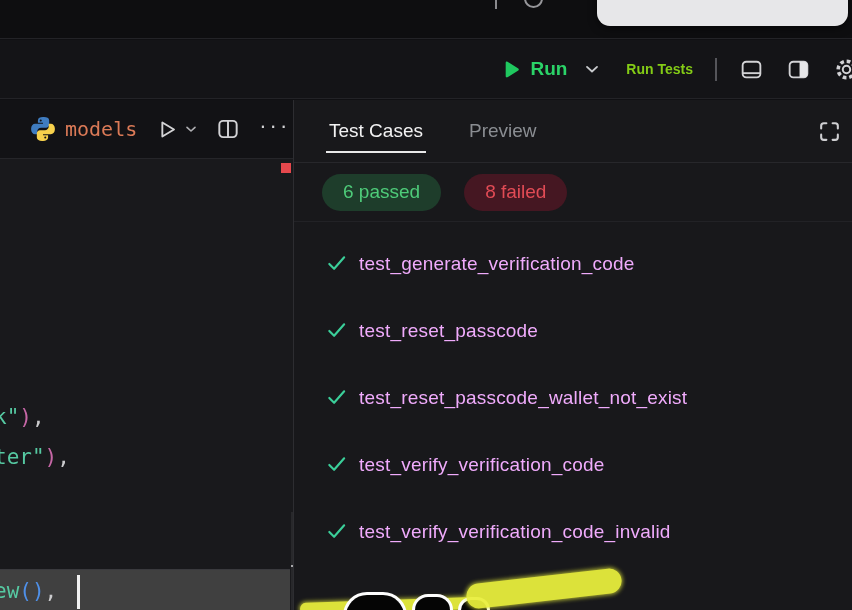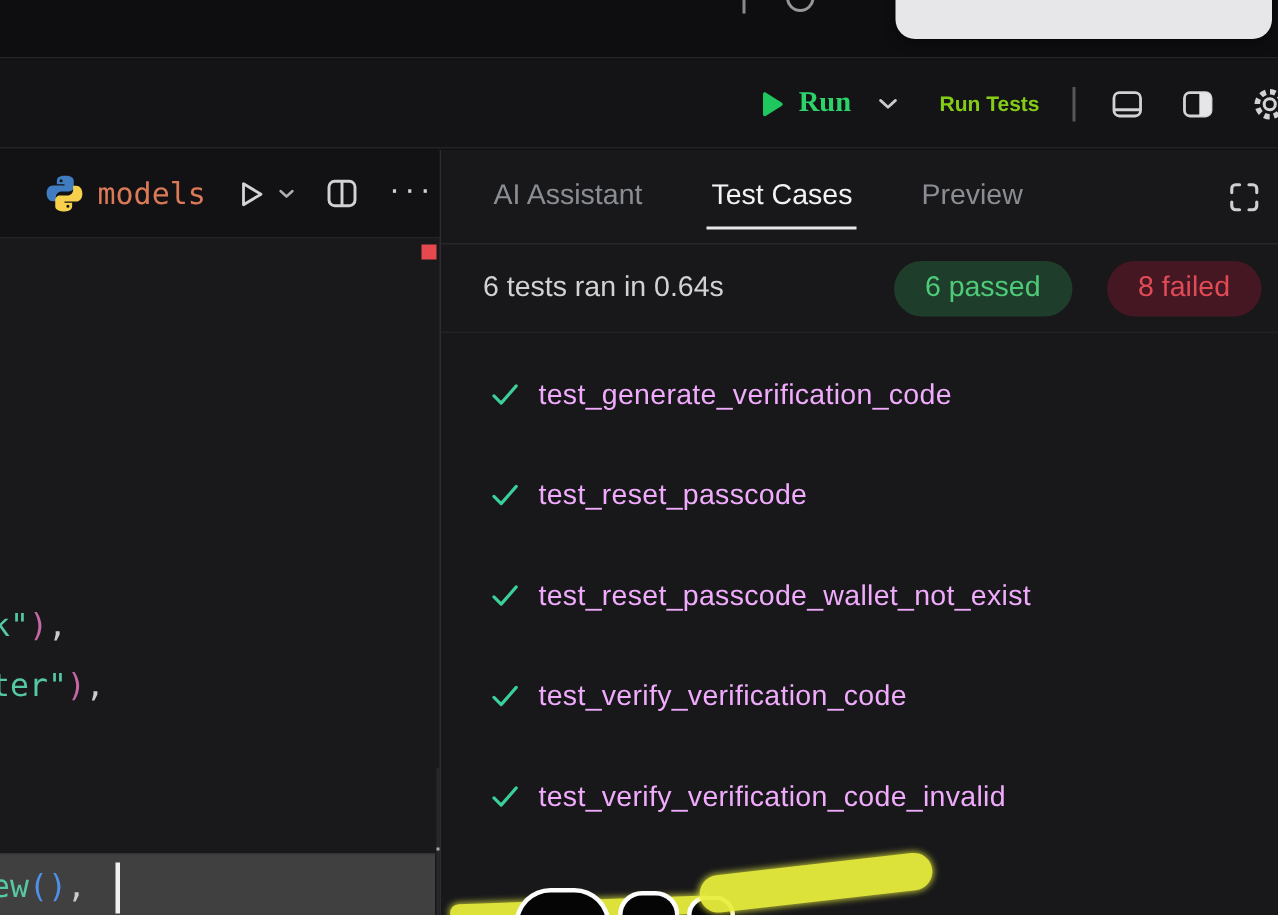--- a/index.html
+++ b/index.html
@@ -16,21 +16,21 @@
   .frag-circle{ position:absolute; left:524px; top:-11px; width:19px; height:19px;
     border:2px solid #96969a; border-radius:50%; }
   .white-btn{ position:absolute; left:597px; top:-16px; width:251px; height:42px;
     background:#e7e7e9; border:none; border-radius:13px;
     box-shadow:0 2px 8px rgba(0,0,0,.55); }
   
   .toolbar{ position:absolute; left:0; top:40px; width:852px; height:59px;
     background:#141417; border-bottom:1px solid #232327;
     display:flex; align-items:center; justify-content:flex-end; overflow:hidden; }
   .run-btn{ display:flex; align-items:center; gap:9px; background:none; border:none;
-    color:#2bd368; font-size:19px; font-weight:bold; cursor:pointer; font-family:Liberation Serif, serif; }
+    color:#2bd368; font-size:19px; font-weight:bold; cursor:pointer; font-family:Liberation Sans, sans-serif; }
   .tb-chevron{ margin-left:15px; display:flex; }
   .run-tests-btn{ margin-left:24px; background:none; border:none; color:#84cc16;
     font-size:14px; font-weight:bold; cursor:pointer; font-family:inherit; }
   .tb-divider{ width:2px; height:23px; background:#55555a; margin-left:22px; }
   .tb-icon{ margin-left:22px; display:flex; align-items:center; }
   .tb-icon.gear{ margin-right:-8px; }
   
   .main{ position:absolute; left:0; top:100px; width:852px; height:510px; display:flex; }
   
   .editor-pane{ position:relative; width:294px; height:510px; background:#19191c;
@@ -189,34 +189,32 @@
           <div class="scroll-line"></div>
           <div class="scroll-box"></div>
           <div class="blue-mark bm1"></div>
           <div class="blue-mark bm2"></div>
         </div>
       </div>
     </div>
 
     <div class="test-pane">
       <div class="pane-tabs">
-        <button class="pane-tab">AI Assistant</button>
         <button class="pane-tab active">Test Cases</button>
         <button class="pane-tab">Preview</button>
         <button class="expand-btn">
           <svg width="25" height="25" viewBox="0 0 24 24" fill="none" stroke="#cfcfd2" stroke-width="2" stroke-linecap="round">
               <path d="M4 9V6.5A2.5 2.5 0 0 1 6.5 4H9"></path>
               <path d="M15 4h2.5A2.5 2.5 0 0 1 20 6.5V9"></path>
               <path d="M20 15v2.5a2.5 2.5 0 0 1-2.5 2.5H15"></path>
               <path d="M9 20H6.5A2.5 2.5 0 0 1 4 17.5V15"></path>
             </svg>
         </button>
       </div>
       <div class="summary-row">
-        <span class="summary-text">6 tests ran in 0.64s</span>
         <span class="pill pill-passed">6 passed</span>
         <span class="pill pill-failed">8 failed</span>
       </div>
       <div class="test-list">
           <div class="test-row">
             <span class="check">
               <svg width="23" height="23" viewBox="0 0 24 24" fill="none" stroke="#3bcf9a" stroke-width="2.2" stroke-linecap="round" stroke-linejoin="round">
                 <path d="M4.5 12.5l5 5L20 5.5"></path>
               </svg>
             </span>

